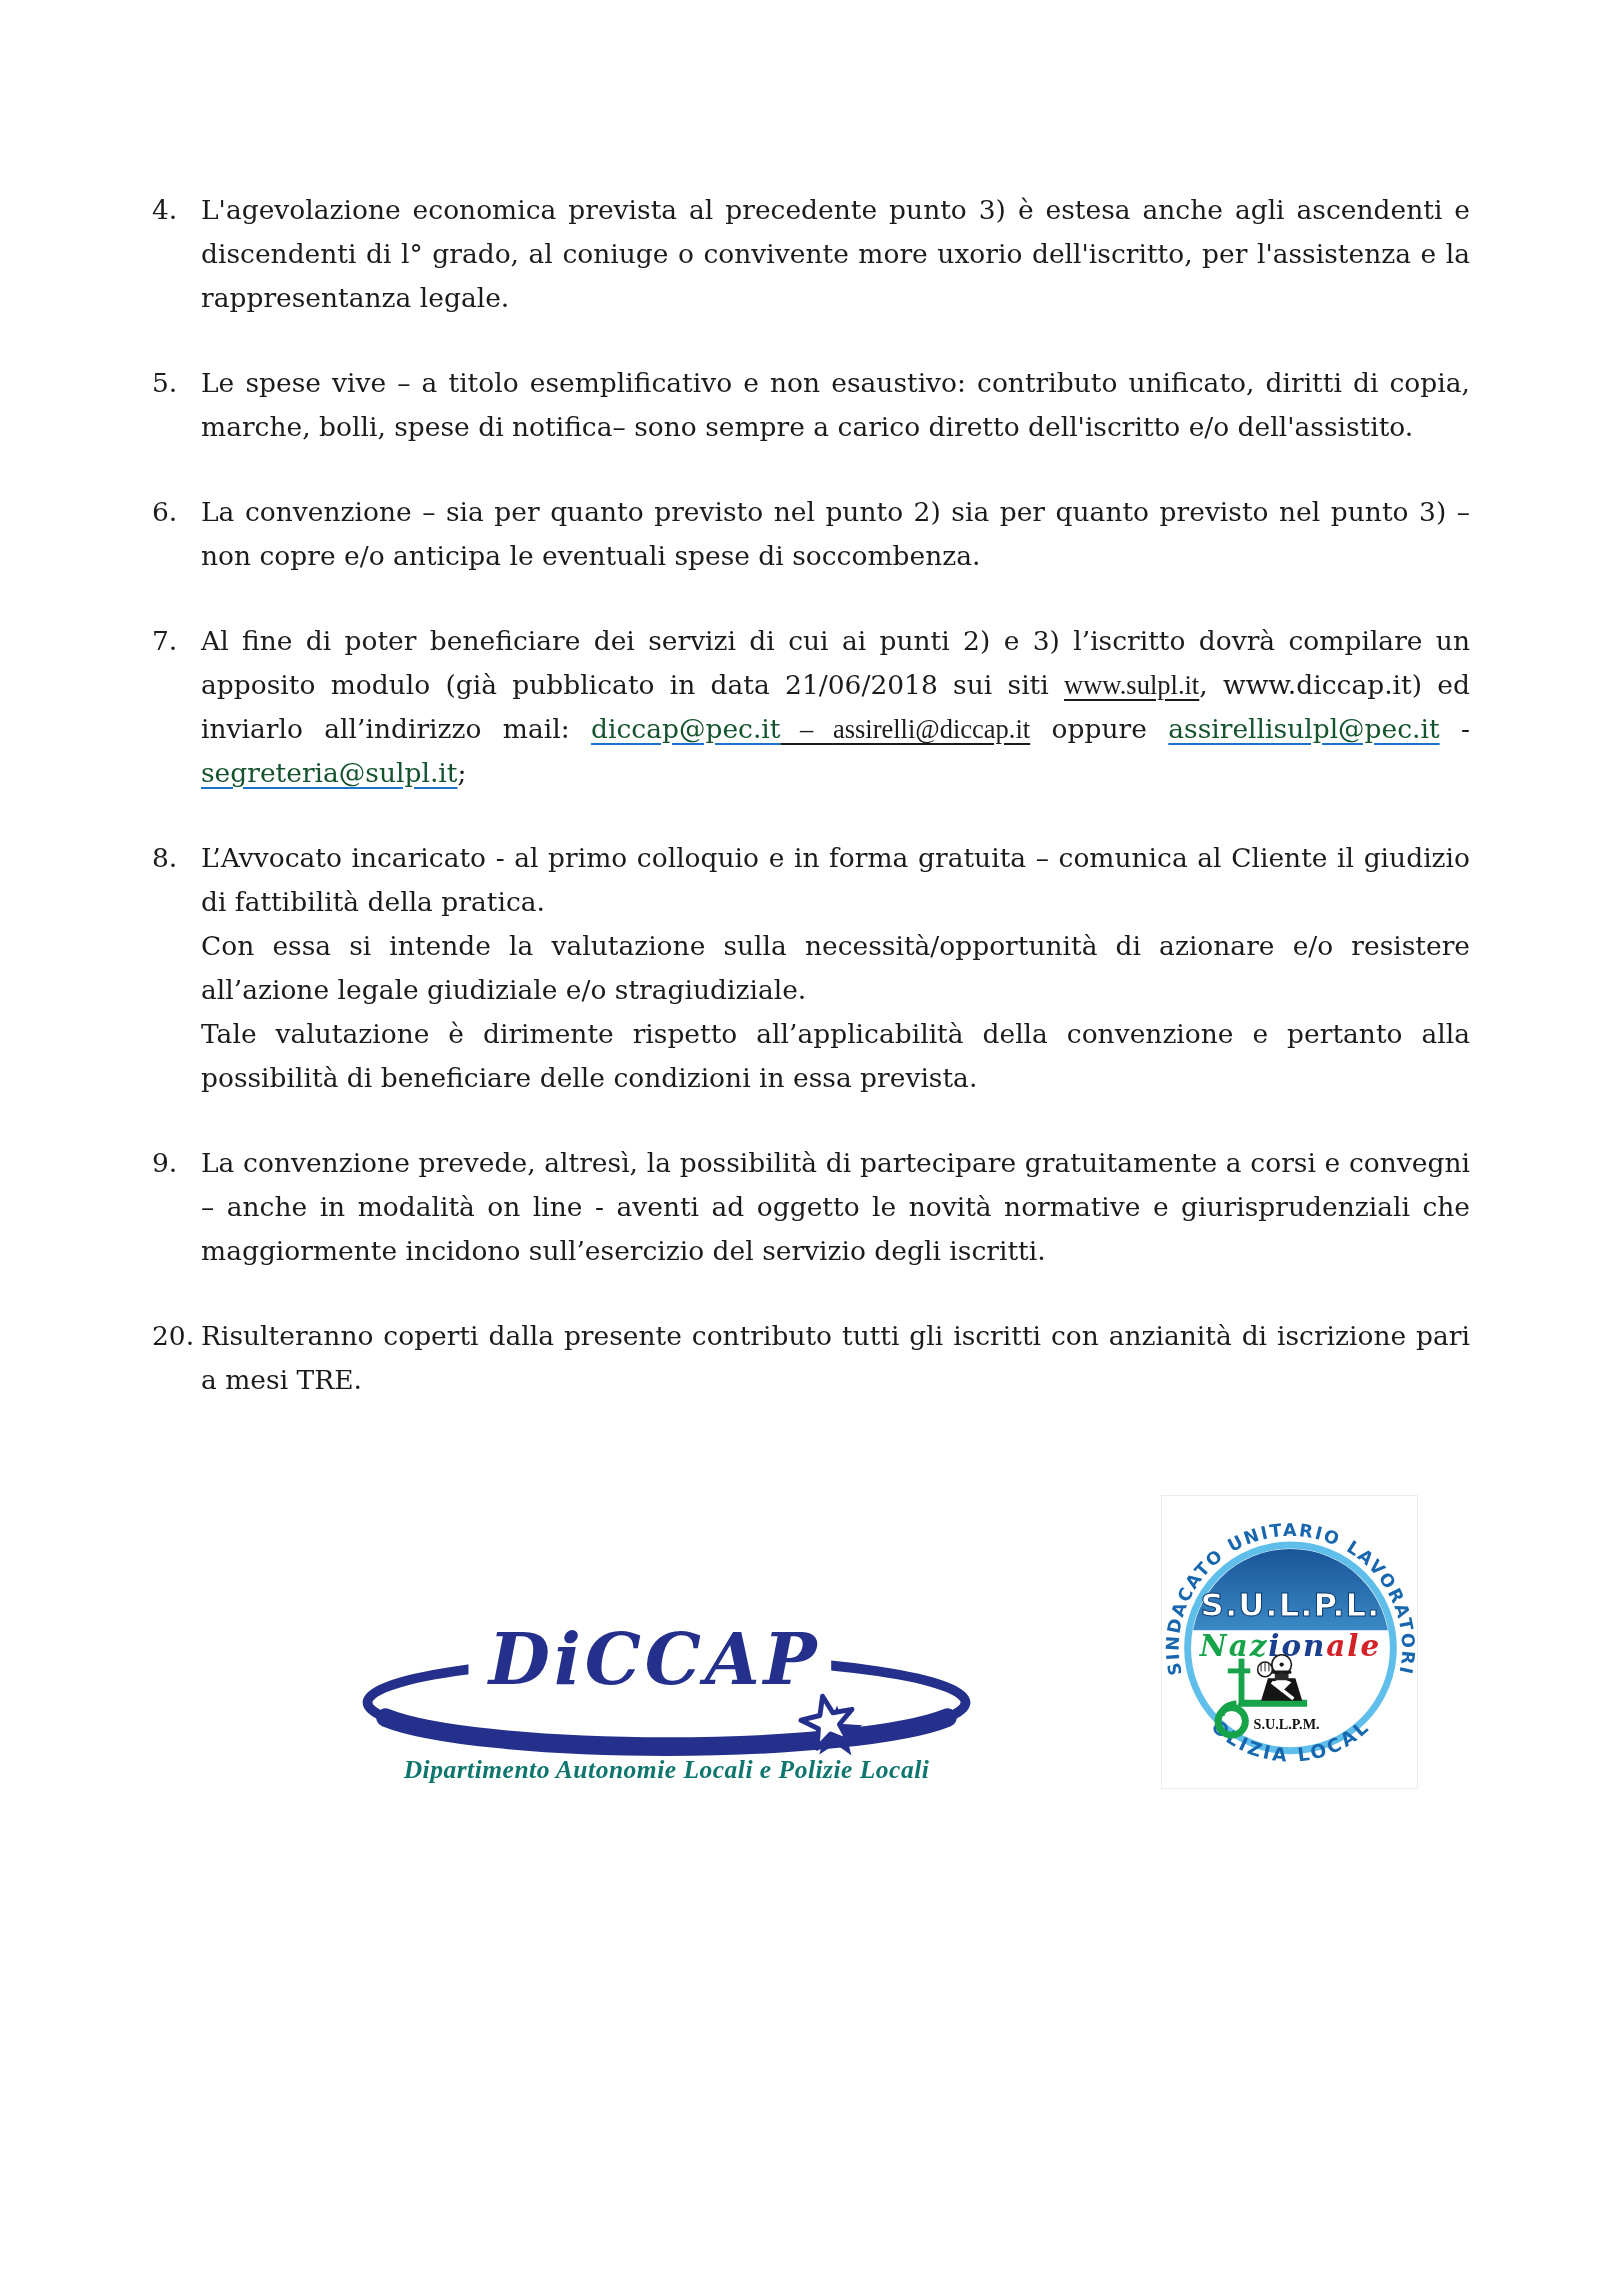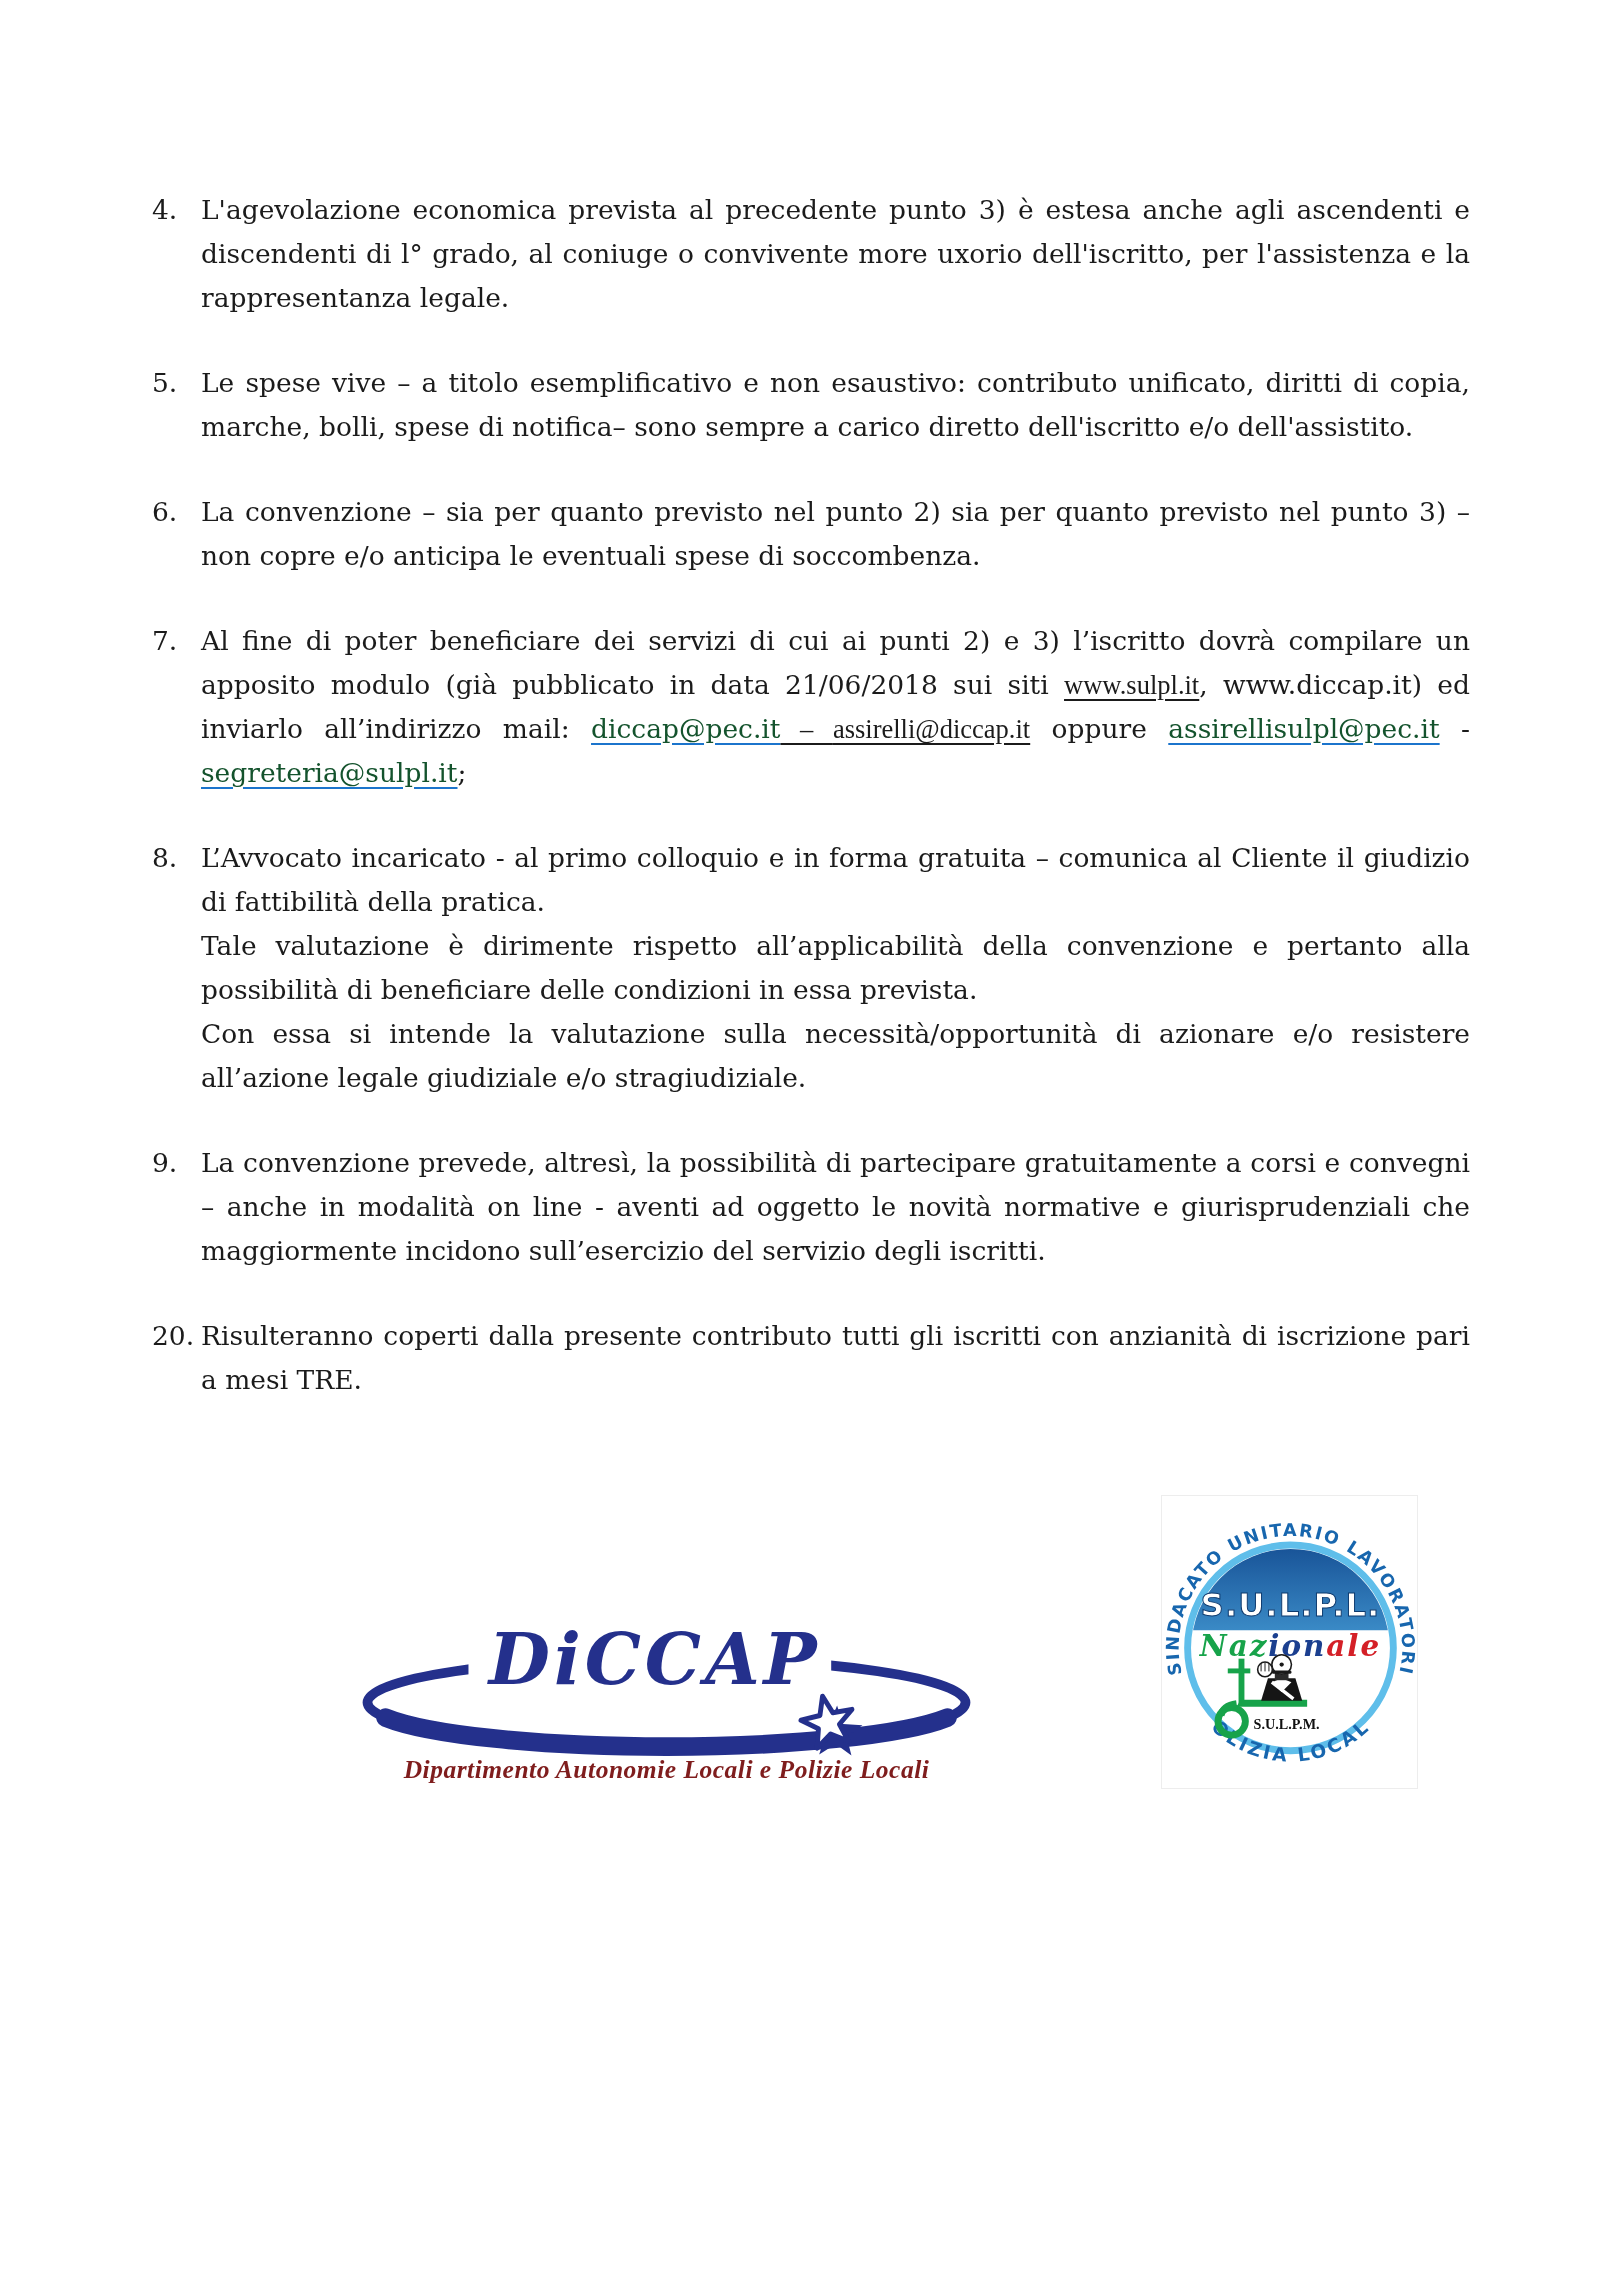--- a/index.html
+++ b/index.html
@@ -12,21 +12,21 @@
   .btxt{flex:1;text-align:justify;}
   .para{margin:0;}
   .u{text-decoration:underline;text-decoration-thickness:2px;text-underline-offset:4.9px;
      text-decoration-color:#1b1b1b;font-family:Liberation Serif, serif;}
   .lnk{color:#14532d;text-decoration:underline;text-decoration-thickness:2px;
        text-underline-offset:4.9px;text-decoration-color:#1b74cc;cursor:pointer;}
   
   .diccap{position:absolute;left:343px;top:1617px;width:647px;height:167px;}
   .diccap-caption{position:absolute;left:343px;top:1755px;width:647px;text-align:center;
        font-family:"Liberation Serif", serif;font-weight:bold;font-style:italic;
-       font-size:25.5px;color:#7f1d1d;letter-spacing:0.5px;}
+       font-size:25.5px;color:#0f766e;letter-spacing:0.5px;}
   .diccap-word{font-family:"DejaVu Serif", serif;font-weight:bold;font-style:italic;
        font-size:72px;letter-spacing:4px;}
   
   .sulpl{position:absolute;left:1161px;top:1495px;width:257px;height:294px;
        border:1px solid #ededed;box-sizing:border-box;background:#fff;}
   .arcTxt{font-family:"DejaVu Sans", sans-serif;font-weight:bold;font-size:18px;
        letter-spacing:2px;fill:#1766ae;}
   .arcTxtB{font-family:"DejaVu Sans", sans-serif;font-weight:bold;font-size:19px;
        letter-spacing:3px;fill:#1766ae;}
   .sulplAcr{font-family:"DejaVu Sans", sans-serif;font-weight:bold;font-size:33px;
@@ -60,22 +60,22 @@
       <span class="num">7.</span>
       <div class="btxt">
         <span>Al fine di poter beneficiare dei servizi di cui ai punti 2) e 3) l’iscritto dovrà compilare un apposito modulo (già pubblicato in data 21/06/2018 sui siti </span><a class="u">www.sulpl.it</a><span>, www.diccap.it) ed inviarlo all’indirizzo mail: </span><a class="lnk">diccap@pec.it</a><span class="u"> – </span><a class="u">assirelli@diccap.it</a><span> oppure </span><a class="lnk">assirellisulpl@pec.it</a><span> - </span><a class="lnk">segreteria@sulpl.it</a><span>;</span>
       </div>
     </div>
 
     <div class="li">
       <span class="num">8.</span>
       <div class="btxt">
         <p class="para">L’Avvocato incaricato - al primo colloquio e in forma gratuita – comunica al Cliente il giudizio di fattibilità della pratica.</p>
+        <p class="para">Con essa si intende la valutazione sulla necessità/opportunità di azionare e/o resistere all’azione legale giudiziale e/o stragiudiziale.</p>
         <p class="para">Tale valutazione è dirimente rispetto all’applicabilità della convenzione e pertanto alla possibilità di beneficiare delle condizioni in essa prevista.</p>
-        <p class="para">Con essa si intende la valutazione sulla necessità/opportunità di azionare e/o resistere all’azione legale giudiziale e/o stragiudiziale.</p>
       </div>
     </div>
 
     <div class="li">
       <span class="num">9.</span>
       <div class="btxt">La convenzione prevede, altresì, la possibilità di partecipare gratuitamente a corsi e convegni – anche in modalità on line - aventi ad oggetto le novità normative e giurisprudenziali che maggiormente incidono sull’esercizio del servizio degli iscritti.</div>
     </div>
 
     <div class="li">
       <span class="num">20.</span>

